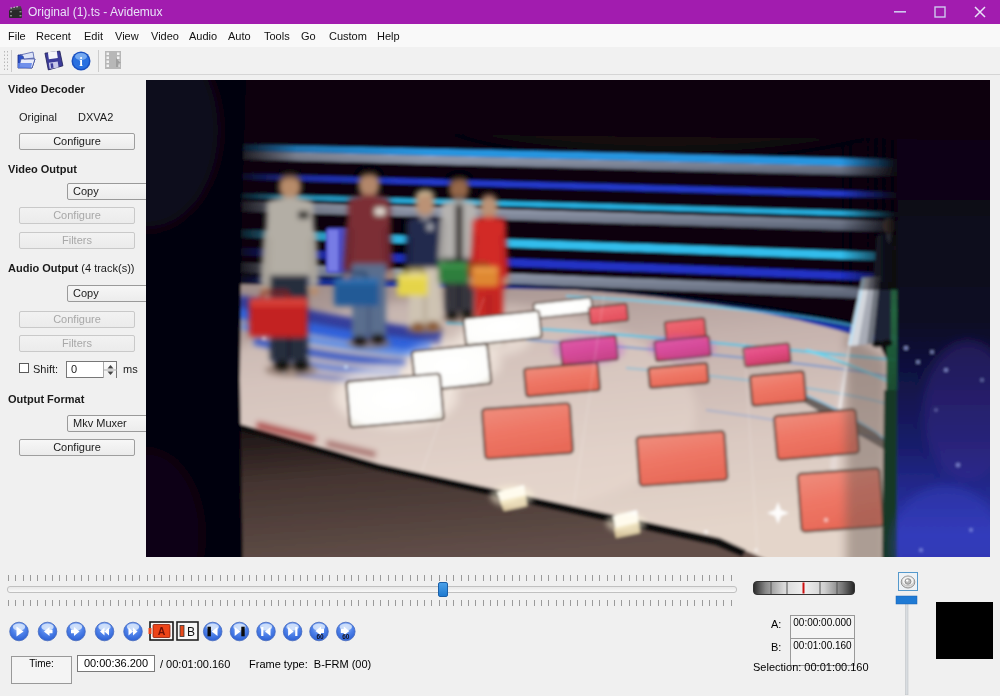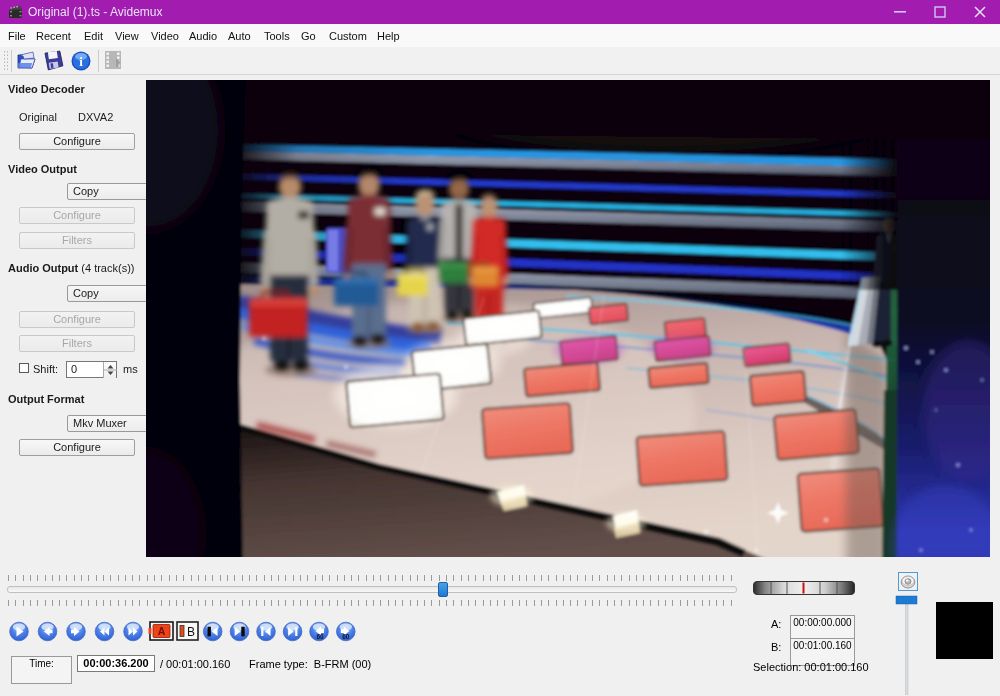--- a/index.html
+++ b/index.html
@@ -577,21 +577,21 @@
     </g>
 
   <g transform="translate(345.8,11.5)">
       <use href="#circ"></use>
       <path d="M-2 -5 L3.5 -0.5 L-2 4 L-2 1.5 L-5 1.5 L-5 -2.5 L-2 -2.5 Z" fill="#fff"></path>
       <text x="0" y="7" font-size="6.5" font-weight="bold" fill="#101020" text-anchor="middle" font-family="Liberation Sans">60</text>
     </g>
 </svg>
 <div id="timerow">
   <div class="gfield" style="left:11px;top:656px;width:61px;">Time:</div>
-  <div class="tfield" style="left:77px;top:655px;width:78px;font-weight:bold;">00:00:36.200</div>
+  <div class="tfield" style="left:77px;top:655px;width:78px;">00:00:36.200</div>
   <div style="position:absolute;left:160px;top:658px;font-size:11px;">/ 00:01:00.160</div>
   <div style="position:absolute;left:249px;top:658px;font-size:11px;">Frame type:&nbsp; B-FRM (00)</div>
 </div>
 <div id="rightinfo">
   <div style="position:absolute;left:771px;top:618px;font-size:11px;">A:</div>
   <div class="gfield" style="left:790px;top:615px;width:65px;">00:00:00.000</div>
   <div style="position:absolute;left:771px;top:641px;font-size:11px;">B:</div>
   <div class="gfield" style="left:790px;top:638px;width:65px;">00:01:00.160</div>
   <div style="position:absolute;left:753px;top:661px;font-size:11px;">Selection: 00:01:00.160</div>
   <svg id="jog" style="position:absolute;left:753px;top:581px;" width="102" height="14">

